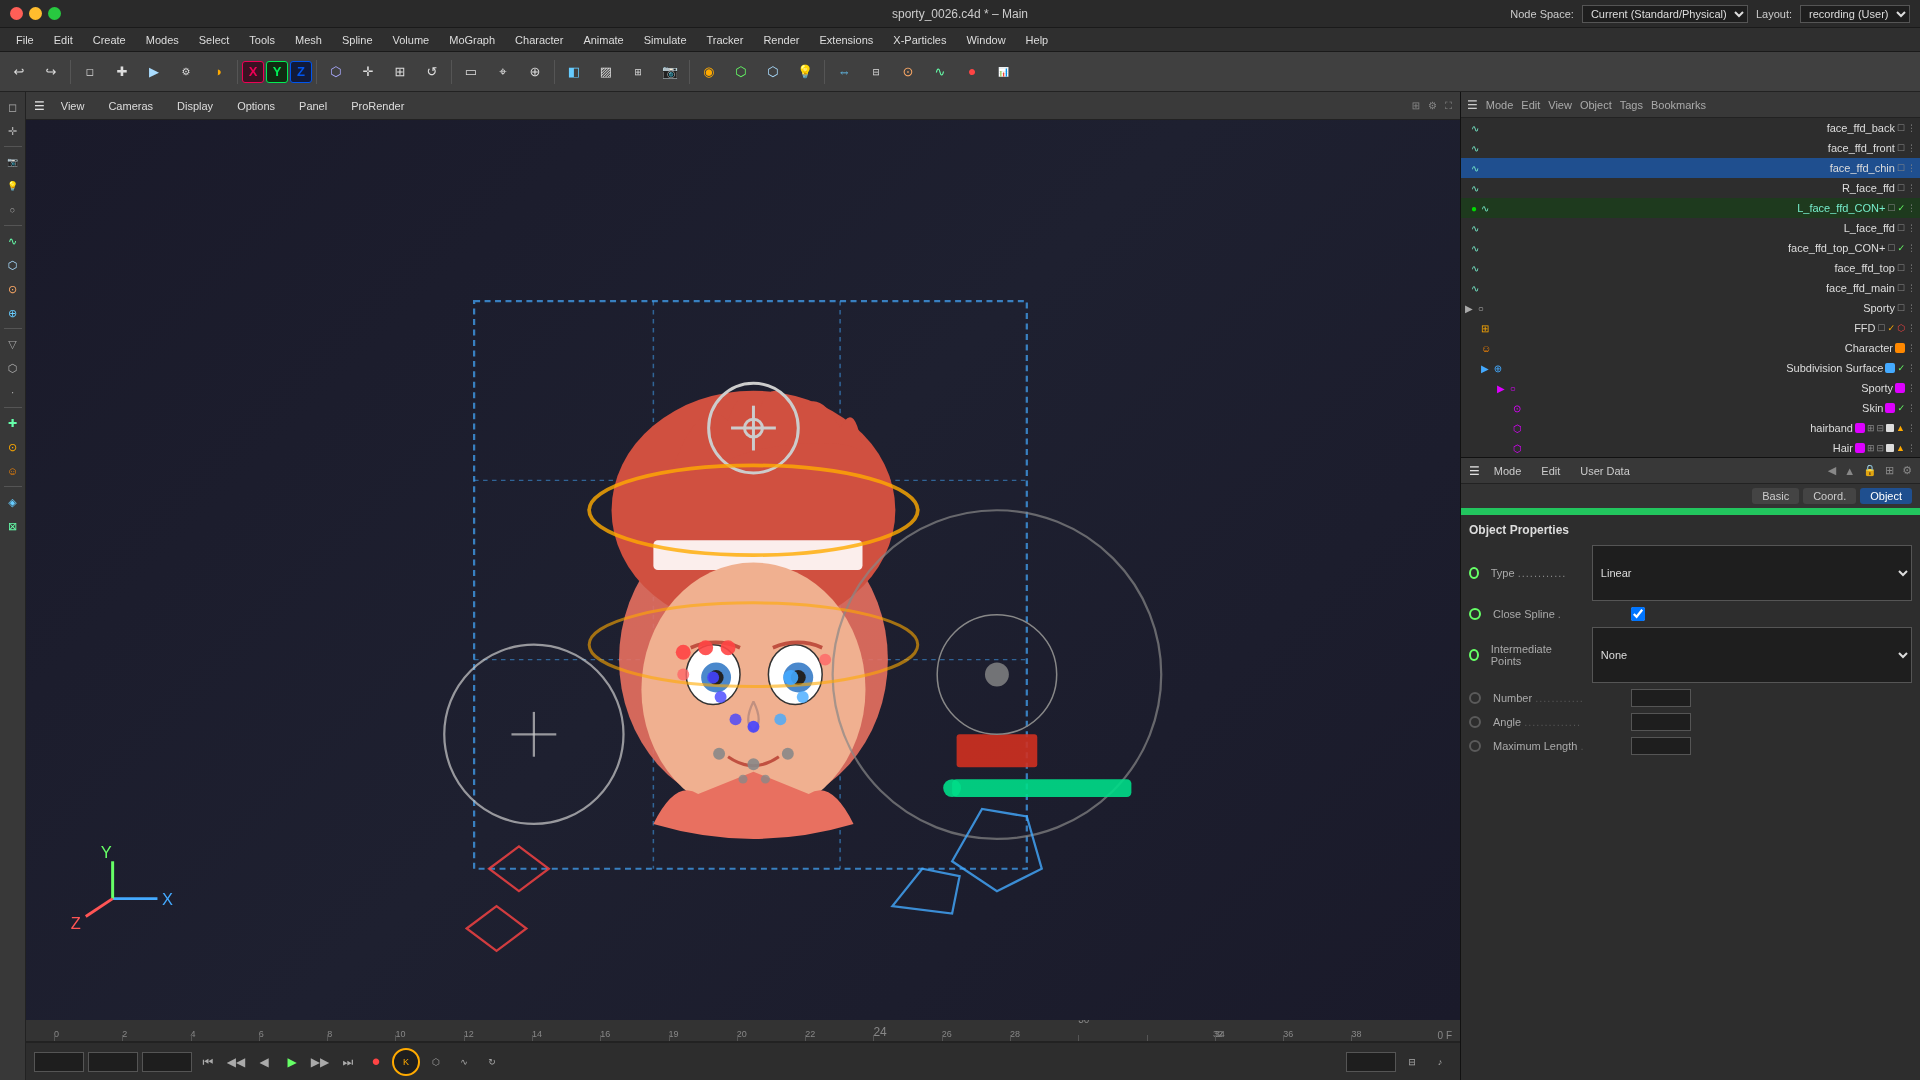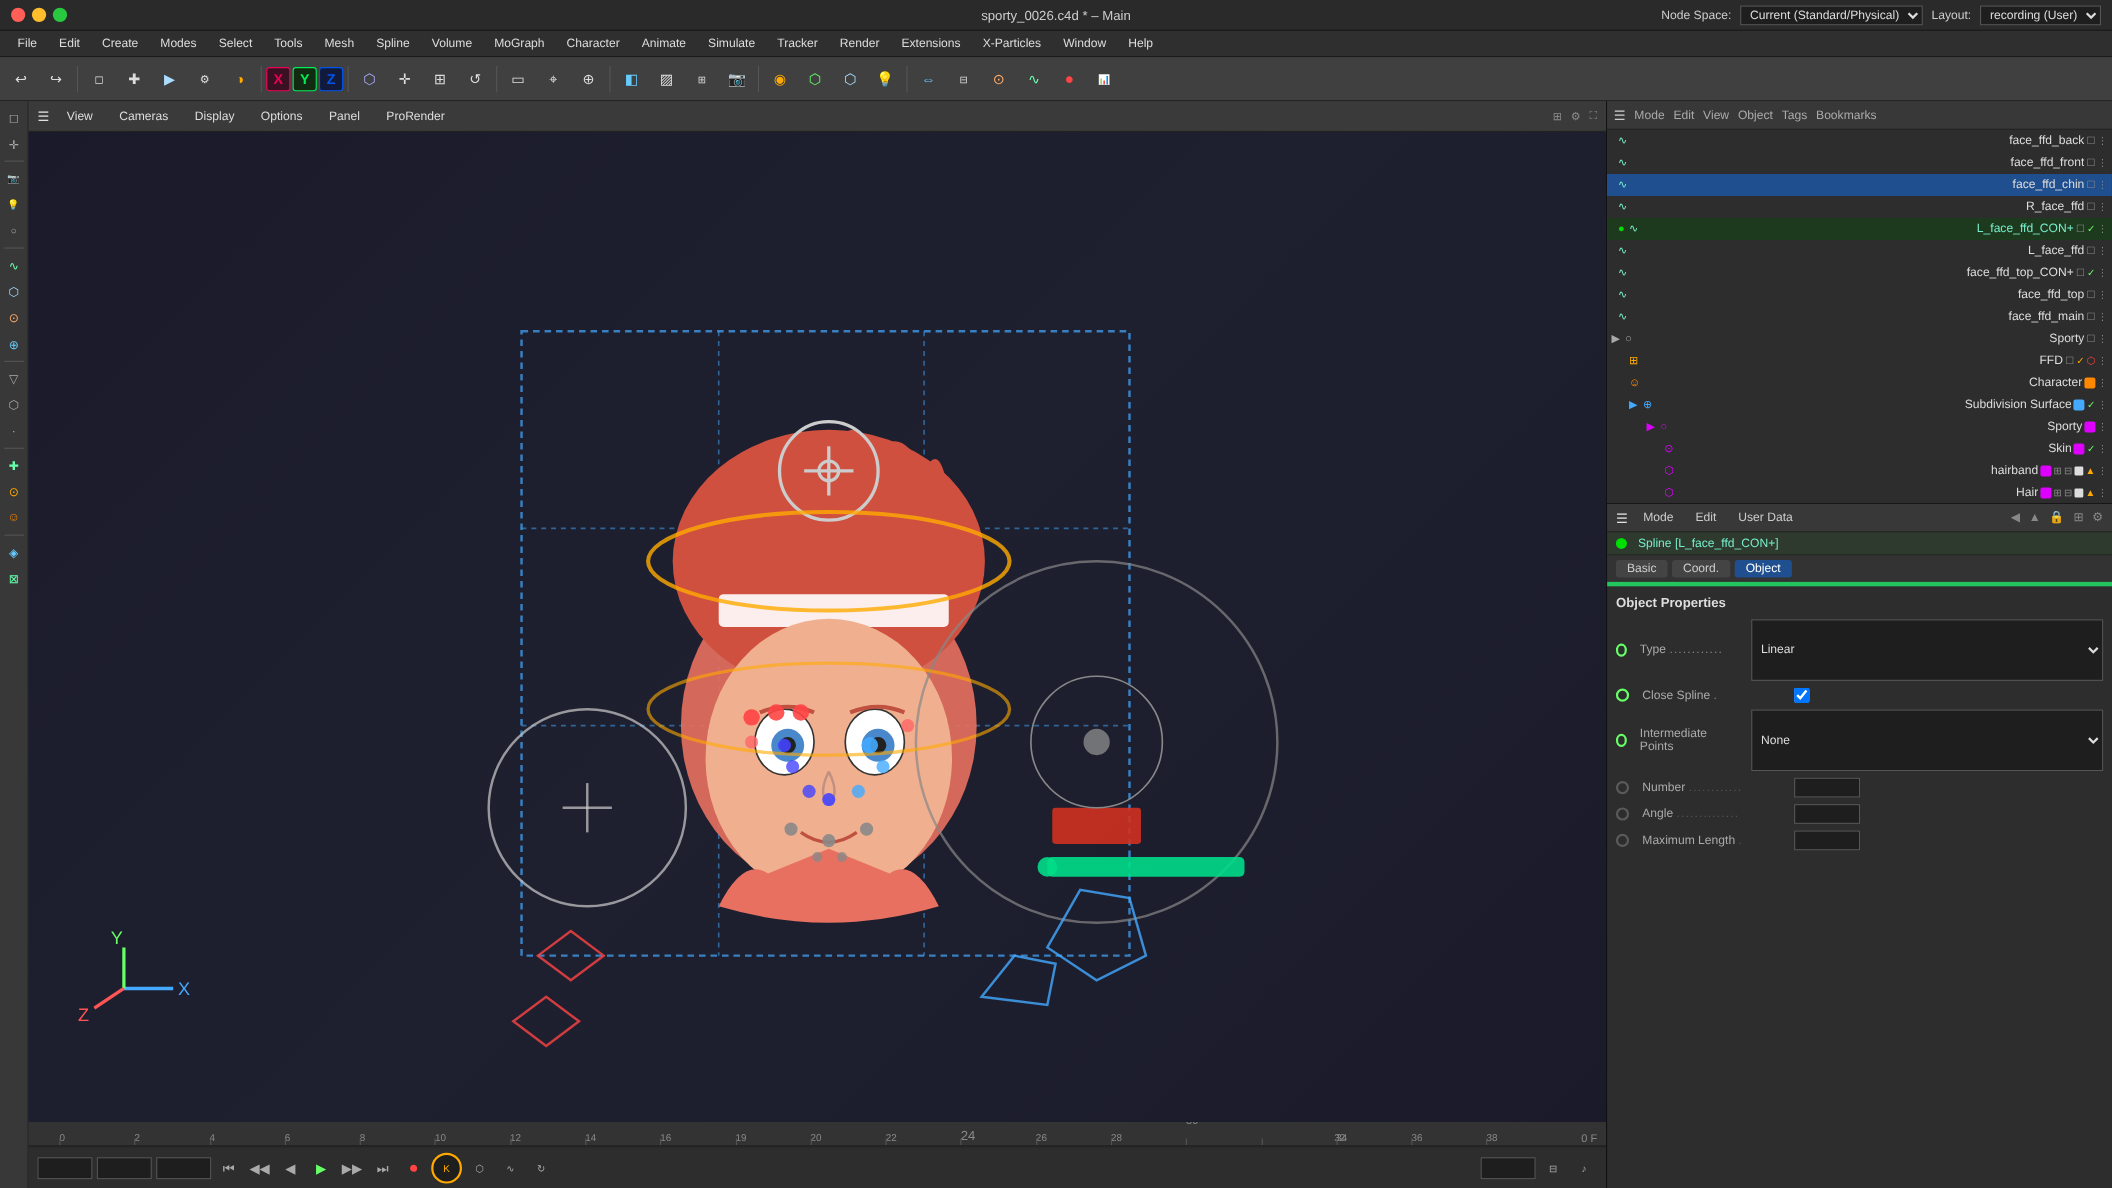--- a/index.html
+++ b/index.html
@@ -50,21 +50,21 @@
     #object-list { flex: 0 0 340px; overflow-y: auto; border-bottom: 1px solid #111; }
     #object-list-header { background: #383838; height: 26px; display: flex; align-items: center; padding: 0 8px; gap: 4px; font-size: 11px; color: #ccc; border-bottom: 1px solid #222; }
     .obj-row { height: 20px; display: flex; align-items: center; padding: 0 4px; cursor: pointer; gap: 2px; }
     .obj-row.selected { background: #1f4f8f; }
     .obj-name { flex: 1; font-size: 11px; color: #ddd; white-space: nowrap; overflow: hidden; text-overflow: ellipsis; text-align: right; }
     .obj-icons { display: flex; gap: 2px; align-items: center; }
 
     
     #properties { flex: 1; display: flex; flex-direction: column; overflow: hidden; }
     #prop-header { background: #383838; height: 26px; display: flex; align-items: center; padding: 0 8px; gap: 8px; border-bottom: 1px solid #222; }
-    #prop-tabs { display: flex; gap: 4px; padding: 4px 8px; background: #333; border-bottom: 4px solid #22c55e; }
+    #prop-tabs { display: flex; gap: 4px; padding: 4px 8px; background: #333; border-bottom: 7px solid #22c55e; justify-content: flex-end; }
     .prop-tab { padding: 2px 10px; background: #444; border-radius: 3px; cursor: pointer; font-size: 11px; color: #ccc; }
     .prop-tab.active { background: #1f4f8f; color: #fff; }
     #prop-body { padding: 8px; flex: 1; overflow-y: auto; }
     .prop-title { font-size: 12px; font-weight: bold; color: #ddd; margin-bottom: 8px; }
     .prop-row { display: flex; align-items: center; margin-bottom: 6px; gap: 8px; }
     .prop-label { width: 130px; color: #aaa; font-size: 11px; }
     .prop-select { background: #1e1e1e; border: 1px solid #555; color: #ddd; padding: 20px 4px; font-size: 11px; width: 100%; }
     .prop-checkbox { width: 14px; height: 14px; }
 
     
@@ -579,24 +579,20 @@
         <span style="cursor:pointer;color:#ccc;padding:2px 6px;">Edit</span>
         <span style="cursor:pointer;color:#ccc;padding:2px 6px;">User Data</span>
         <div style="flex:1;"></div>
         <span style="cursor:pointer;color:#888;">◀</span>
         <span style="cursor:pointer;color:#888;">▲</span>
         <span style="cursor:pointer;color:#888;">🔒</span>
         <span style="cursor:pointer;color:#888;">⊞</span>
         <span style="cursor:pointer;color:#888;">⚙</span>
       </div>
 
-      <div style="background:#2d3a2d;padding:4px 8px;display:flex;align-items:center;gap:6px;border-bottom:1px solid #222;">
-        <span class="green-dot"></span>
-        <span style="color:#7ec;font-size:11px;">Spline [L_face_ffd_CON+]</span>
-      </div>
 
       <div id="prop-tabs">
         <div class="prop-tab">Basic</div>
         <div class="prop-tab">Coord.</div>
         <div class="prop-tab active">Object</div>
       </div>
 
       <div id="prop-body">
         <div class="prop-title">Object Properties</div>
 

